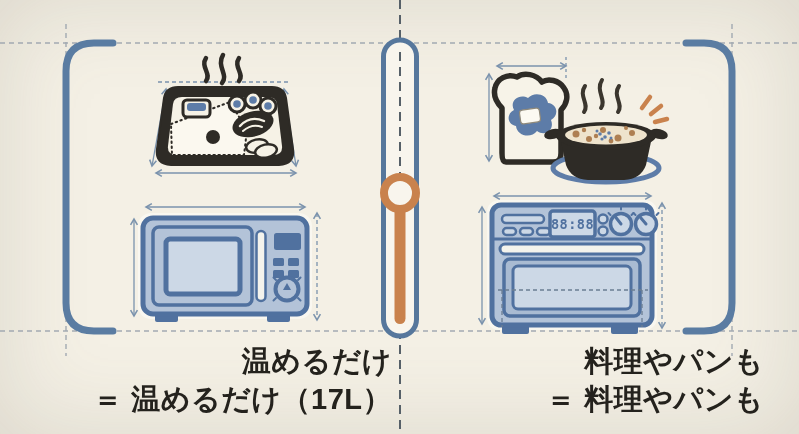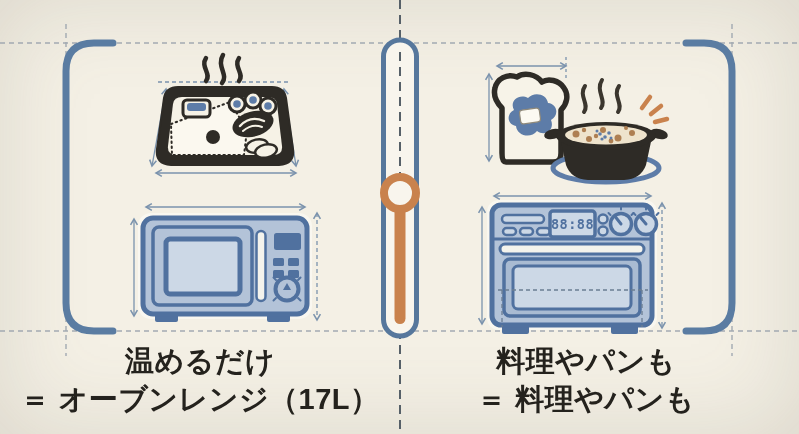--- a/index.html
+++ b/index.html
@@ -4,26 +4,26 @@
 <style>
   html,body{margin:0;padding:0;background:#e8e4d8;}
   .canvas{
     position:relative;width:799px;height:434px;overflow:hidden;
     background:#f4f0e5;
     box-shadow:inset 0 0 90px rgba(110,104,88,.18);
     font-family:"Liberation Sans","DejaVu Sans",sans-serif;
   }
   .art{position:absolute;left:0;top:0;width:799px;height:434px;}
   .caption{
-    position:absolute;top:342px;text-align:center;
+    position:absolute;top:342px;text-align:right;
     font-weight:bold;font-size:29px;line-height:38px;
     color:#24221d;letter-spacing:.5px;white-space:nowrap;
   }
   .caption-left{left:8px;width:384px;}
-  .caption-right{left:400px;width:372px;}
+  .caption-right{left:392px;width:372px;}
 </style>
 </head>
 <body>
 
 <div class="canvas">
 
   <svg class="art" viewBox="0 0 799 434">
     <defs>
       <marker id="arr" viewBox="0 0 10 10" refX="8" refY="5" markerWidth="7.5" markerHeight="7.5" orient="auto-start-reverse">
         <path d="M2 1.5 L8 5 L2 8.5" fill="none" stroke="#7b93ad" stroke-width="1.6"></path>
@@ -228,20 +228,20 @@
           <path d="M498 290 H648"></path>
           <path d="M502 290 V327"></path>
           <path d="M642 290 V327"></path>
         </g>
       </g>
     </g>
   </svg>
 
   <div class="caption caption-left">
     <div>温めるだけ</div>
-    <div>＝ オーブンレンジ（17L）</div>
+    <div>＝ 温めるだけ（17L）</div>
   </div>
   <div class="caption caption-right">
     <div>料理やパンも</div>
     <div>＝ 料理やパンも</div>
   </div>
 
 </div>
 
 </body></html>

